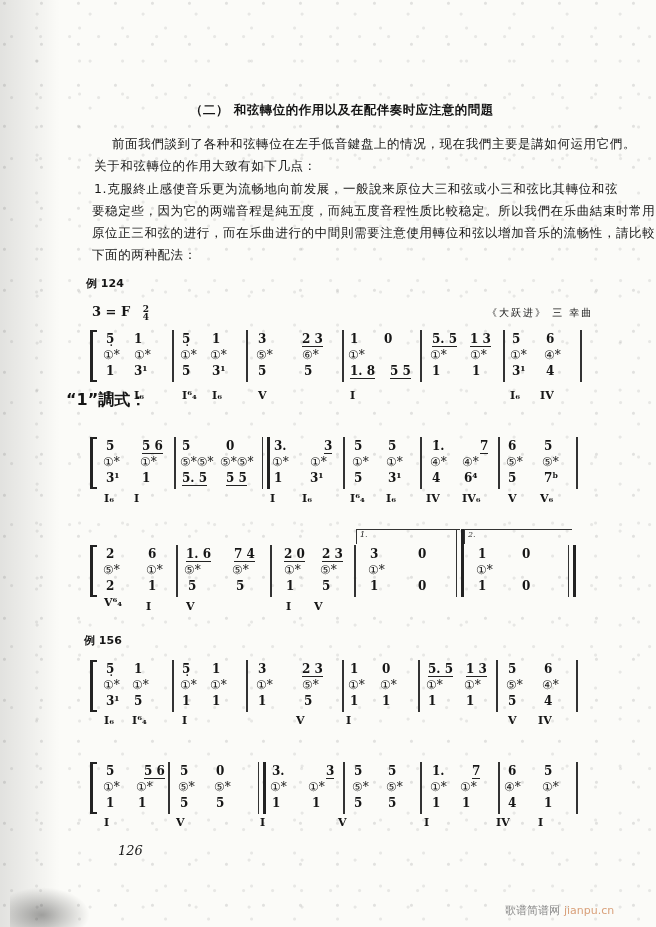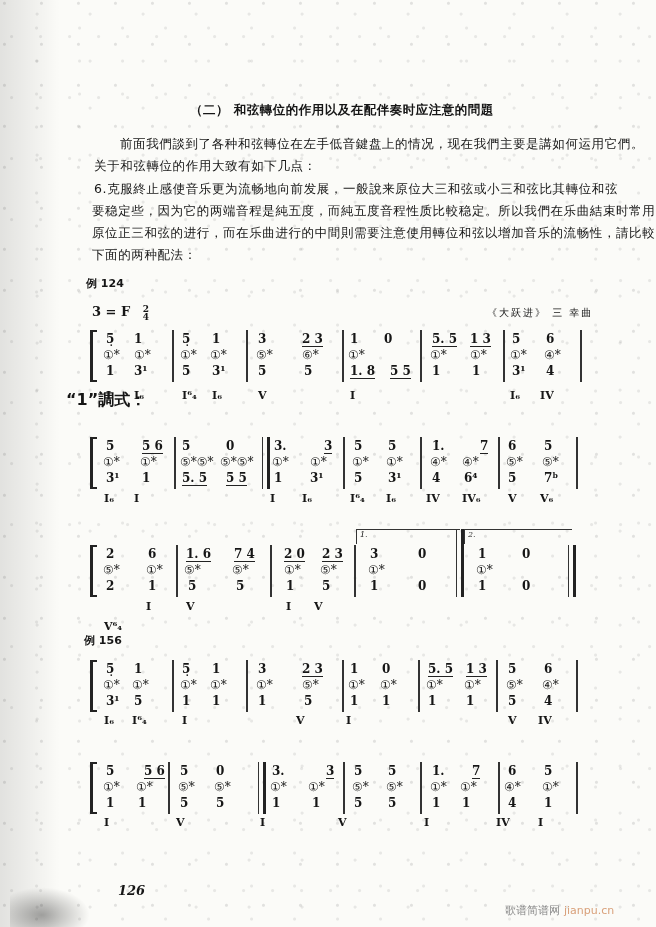--- a/index.html
+++ b/index.html
@@ -62,41 +62,41 @@
   }
   .cell.ul { border-bottom: 1.5px solid #222; }
   .finger { font-size: 12px; font-weight: normal; }
   .chord { font-family: "DejaVu Serif", serif; font-weight: bold; font-size: 11px; position: absolute; white-space: nowrap; }
   .mode-label { position: absolute; font-size: 16px; font-family: "DejaVu Sans", sans-serif; font-weight: bold; }
   .volta {
     position: absolute; border-top: 1.5px solid #333; border-left: 1.5px solid #333; height: 14px;
     font-size: 8px; font-style: italic; padding-left: 3px;
   }
   .page-num {
-    position: absolute; left: 118px; top: 883px; font-size: 13px; font-weight: bold; font-style: italic;
+    position: absolute; left: 118px; top: 843px; font-size: 13px; font-weight: normal; font-style: italic;
     font-family: "DejaVu Serif", serif;
   }
   .watermark {
     position: absolute; left: 505px; top: 903px; font-size: 11px; color: #888;
     font-family: "DejaVu Sans", sans-serif;
   }
   .watermark .brand { color: #d9a07a; margin-left: 4px; }
 </style>
 </head>
 <body>
 
 <div class="noise"></div>
 <div class="left-edge"></div>
 <div class="bottom-smudge"></div>
 
 <div class="section-title">（二）  和弦轉位的作用以及在配伴奏时应注意的問題</div>
 
-<div class="para" style="left:120px; top:133px;">前面我們談到了各种和弦轉位在左手低音鍵盘上的情况，现在我們主要是講如何运用它們。</div>
+<div class="para" style="left:112px; top:133px;">前面我們談到了各种和弦轉位在左手低音鍵盘上的情况，现在我們主要是講如何运用它們。</div>
 <div class="para" style="left:94px; top:155px;">关于和弦轉位的作用大致有如下几点：</div>
-<div class="para" style="left:94px; top:178px;">6.克服終止感使音乐更为流畅地向前发展，一般說来原位大三和弦或小三和弦比其轉位和弦</div>
+<div class="para" style="left:94px; top:178px;">1.克服終止感使音乐更为流畅地向前发展，一般說来原位大三和弦或小三和弦比其轉位和弦</div>
 <div class="para" style="left:92px; top:200px;">要稳定些，因为它的两端音程是純五度，而純五度音程性质比較稳定。所以我們在乐曲結束时常用</div>
 <div class="para" style="left:92px; top:222px;">原位正三和弦的进行，而在乐曲进行的中間則需要注意使用轉位和弦以增加音乐的流畅性，請比較</div>
 <div class="para" style="left:92px; top:244px;">下面的两种配法：</div>
 
 <div class="ex-label" style="left:86px; top:276px;">例 124</div>
 
 <div class="key-sig">
   <span>3 = F</span>
   <span class="frac">
     <span>2</span><br>
@@ -266,21 +266,21 @@
   <span class="cell" style="left:272px;top:34px;">1</span>
   <span class="cell" style="left:320px;top:34px;">0</span>
 
   <span class="cell" style="left:380px;top:2px;">1</span>
   <span class="cell" style="left:424px;top:2px;">0</span>
   <span class="cell finger" style="left:378px;top:18px;">①*</span>
   <span class="cell" style="left:380px;top:34px;">1</span>
   <span class="cell" style="left:424px;top:34px;">0</span>
 </div>
 
-<span class="chord" style="left:104px; top:620px;">V⁶₄</span>
+<span class="chord" style="left:104px; top:596px;">V⁶₄</span>
 <span class="chord" style="left:146px; top:600px;">I</span>
 <span class="chord" style="left:186px; top:600px;">V</span>
 <span class="chord" style="left:286px; top:600px;">I</span>
 <span class="chord" style="left:314px; top:600px;">V</span>
 
 <div class="ex-label" style="left:84px; top:633px;">例 156</div>
 
 <div class="system" style="left:98px; top:660px; width:490px; height:52px;">
   <div class="brace"></div>
   <div class="bar" style="left:74px;"></div>

